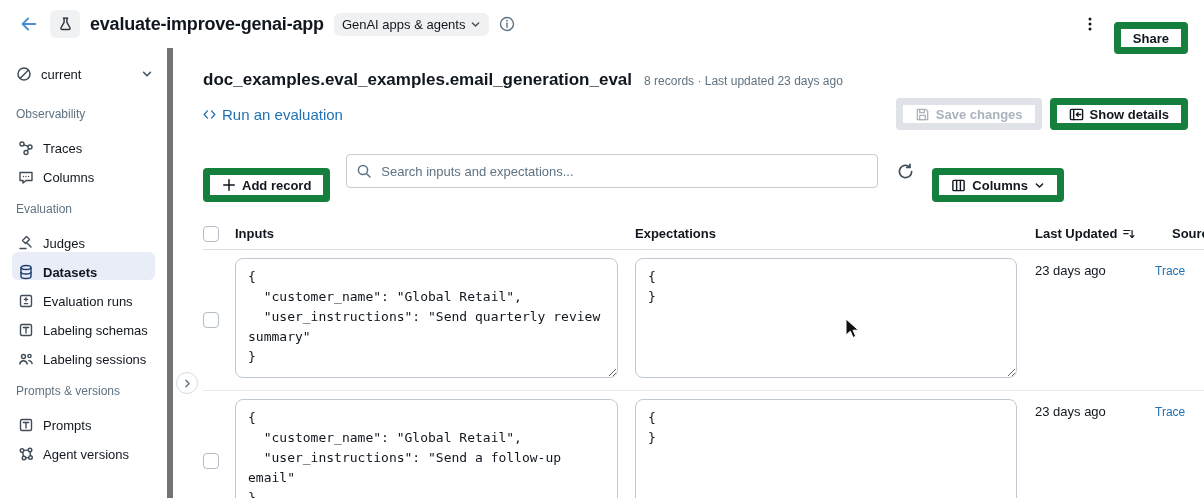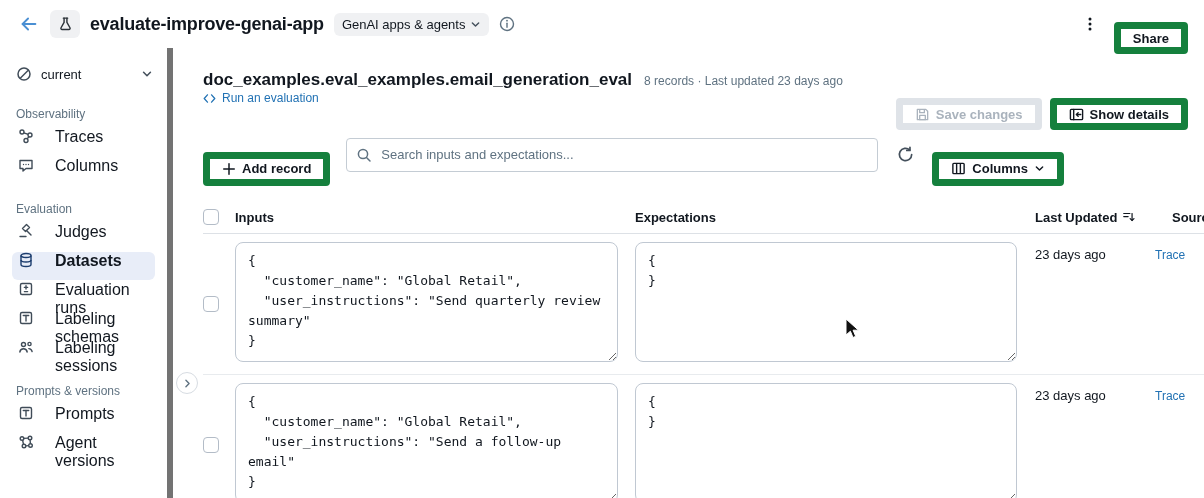--- a/index.html
+++ b/index.html
@@ -27,40 +27,40 @@
   .btn:disabled { color:#aab3bd; border-color:#dfe3e8; cursor:default; }
   .btn:disabled svg { color:#aab3bd; }
 
   
   .sidebar { position:absolute; top:48px; left:0; bottom:0; width:173px;
     border-right:6px solid #737373; padding:10px 10px 0 12px; background:#fff; }
   .version-selector { display:flex; align-items:center; gap:9px; height:32px;
     padding:0 4px; font-size:13px; cursor:pointer; border-radius:4px; }
   .version-selector .chev { margin-left:auto; color:#44505c; }
   .section-label { font-size:12px; color:#5f7281; margin:17px 0 7px 4px; }
-  .nav-item { display:flex; align-items:flex-start; gap:21px; height:28px;
-    padding:0 6px; margin:0 2px 1px 0; font-size:16px; border-radius:6px;
+  .nav-item { display:flex; align-items:flex-end; gap:9px; height:28px;
+    padding:0 6px; margin:0 2px 1px 0; font-size:13px; border-radius:6px;
     cursor:pointer; color:#11171f; }
   .nav-item svg { flex:none; color:#40familiar4c58; }
   .nav-item svg { color:#404c58; }
   .nav-item.selected { background:#e8edf8; font-weight:700; }
   .nav-item.selected svg { color:#1c3d6e; }
   .collapse-btn { position:absolute; left:176px; top:372px; width:22px; height:22px;
     border-radius:50%; background:#fff; border:1px solid #d7dce2; color:#5f7281;
     display:flex; align-items:center; justify-content:center; cursor:pointer; z-index:5; }
 
   
   .main { position:absolute; top:48px; left:173px; right:0; bottom:0;
     padding-left:30px; }
   .title-row { display:flex; align-items:baseline; margin-top:22px; }
   .dataset-title { font-size:17px; font-weight:700; }
   .dataset-meta { font-size:12px; color:#5f7281; margin-left:12px; }
   .head-actions { position:absolute; top:22px; right:16px; display:flex; gap:8px; }
-  .run-link { display:inline-flex; align-items:center; gap:6px; margin-top:1px;
-    font-size:12px; color:#2272b4; background:none; border:none; cursor:pointer;
+  .run-link { display:inline-flex; align-items:center; gap:6px; margin-top:16px;
+    font-size:15px; color:#2272b4; background:none; border:none; cursor:pointer;
     font-family:inherit; padding:0; }
   .toolbar { display:flex; align-items:center; margin-top:15px; }
   .search-wrap { position:relative; margin-left:16px; }
   .search-input { width:532px; height:34px; border:1px solid #c4ccd4; border-radius:4px;
     padding:0 12px 0 34px; font-size:13px; font-family:inherit; color:#11171f; }
   .search-input::placeholder { color:#5f7281; }
   .search-icon { position:absolute; left:10px; top:9px; color:#5f7281; }
   .refresh-btn { margin-left:12px; color:#44505c; width:30px; height:30px; }
   .columns-btn { margin-left:12px; height:34px; }
 

